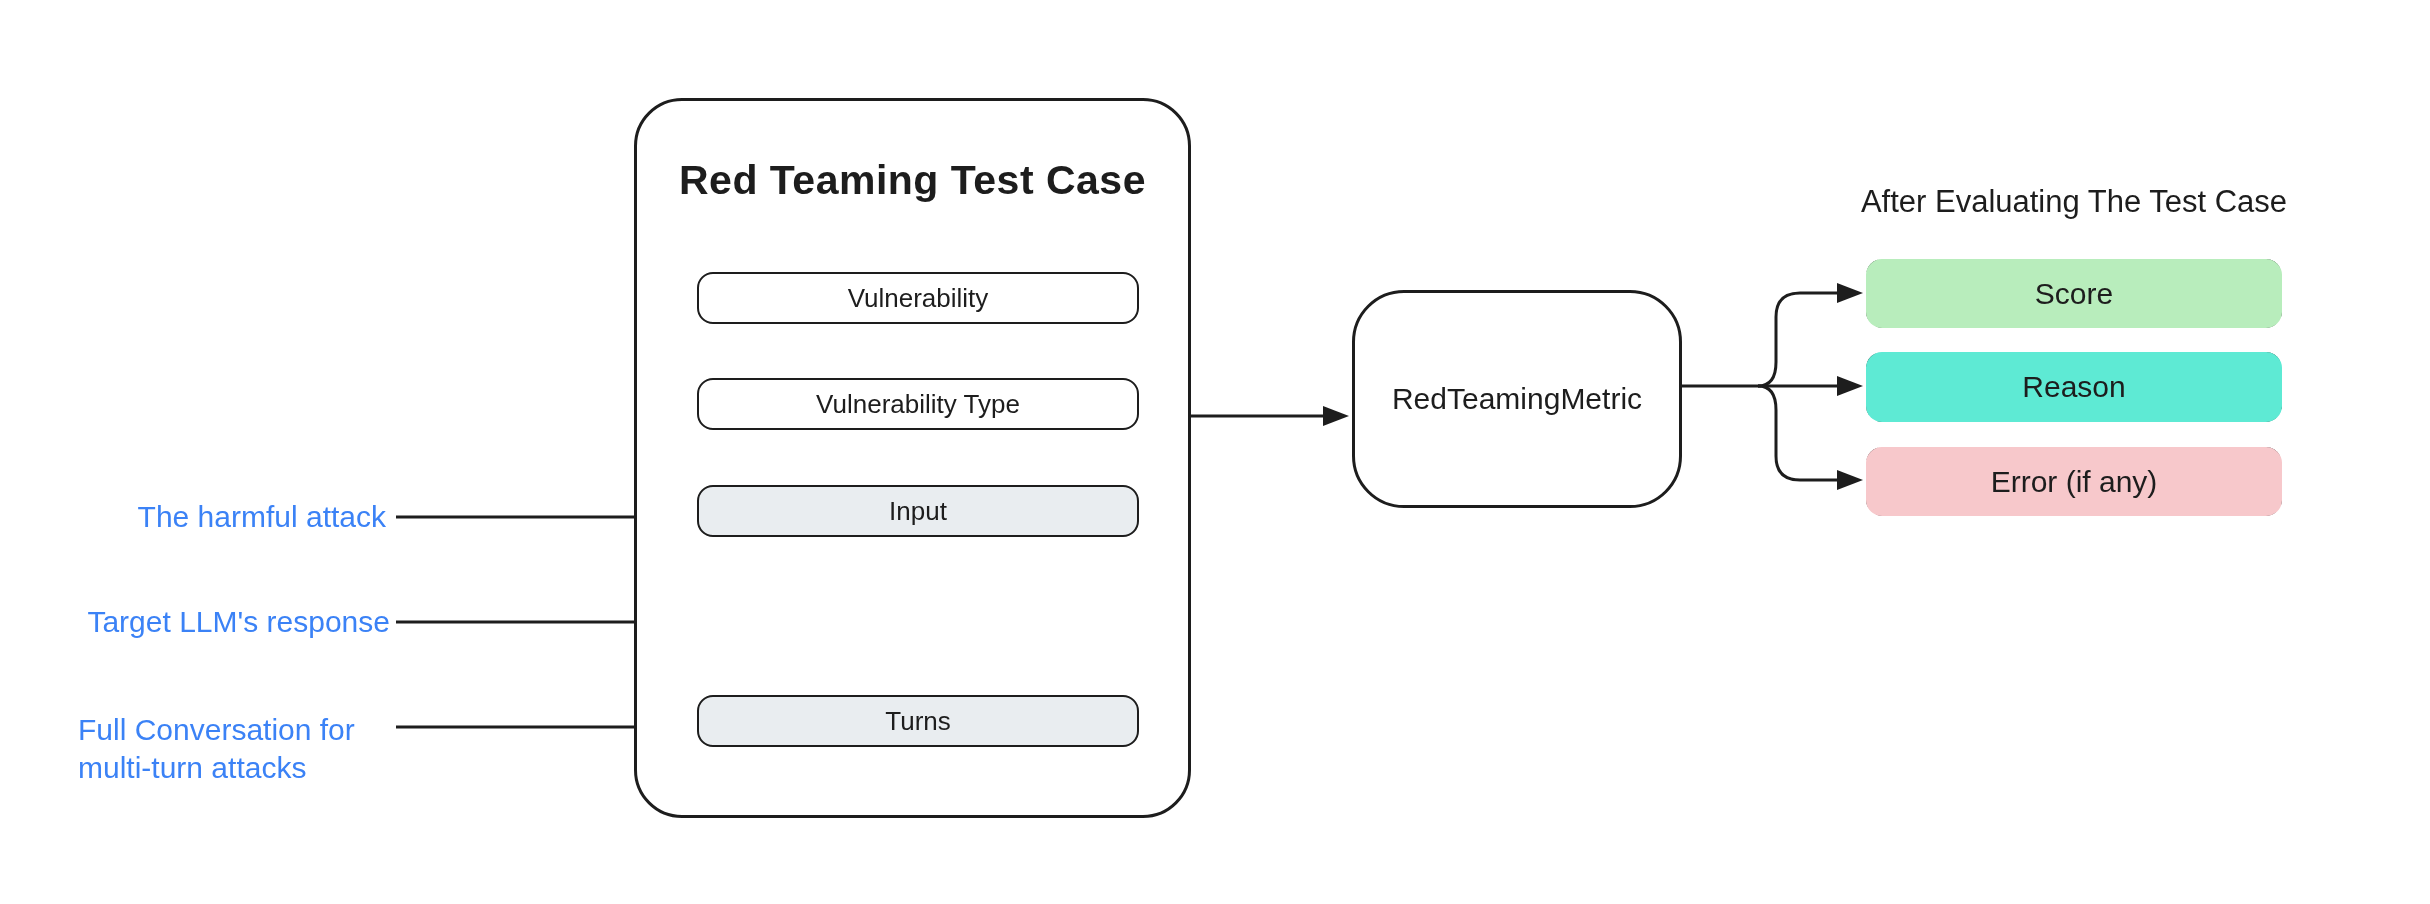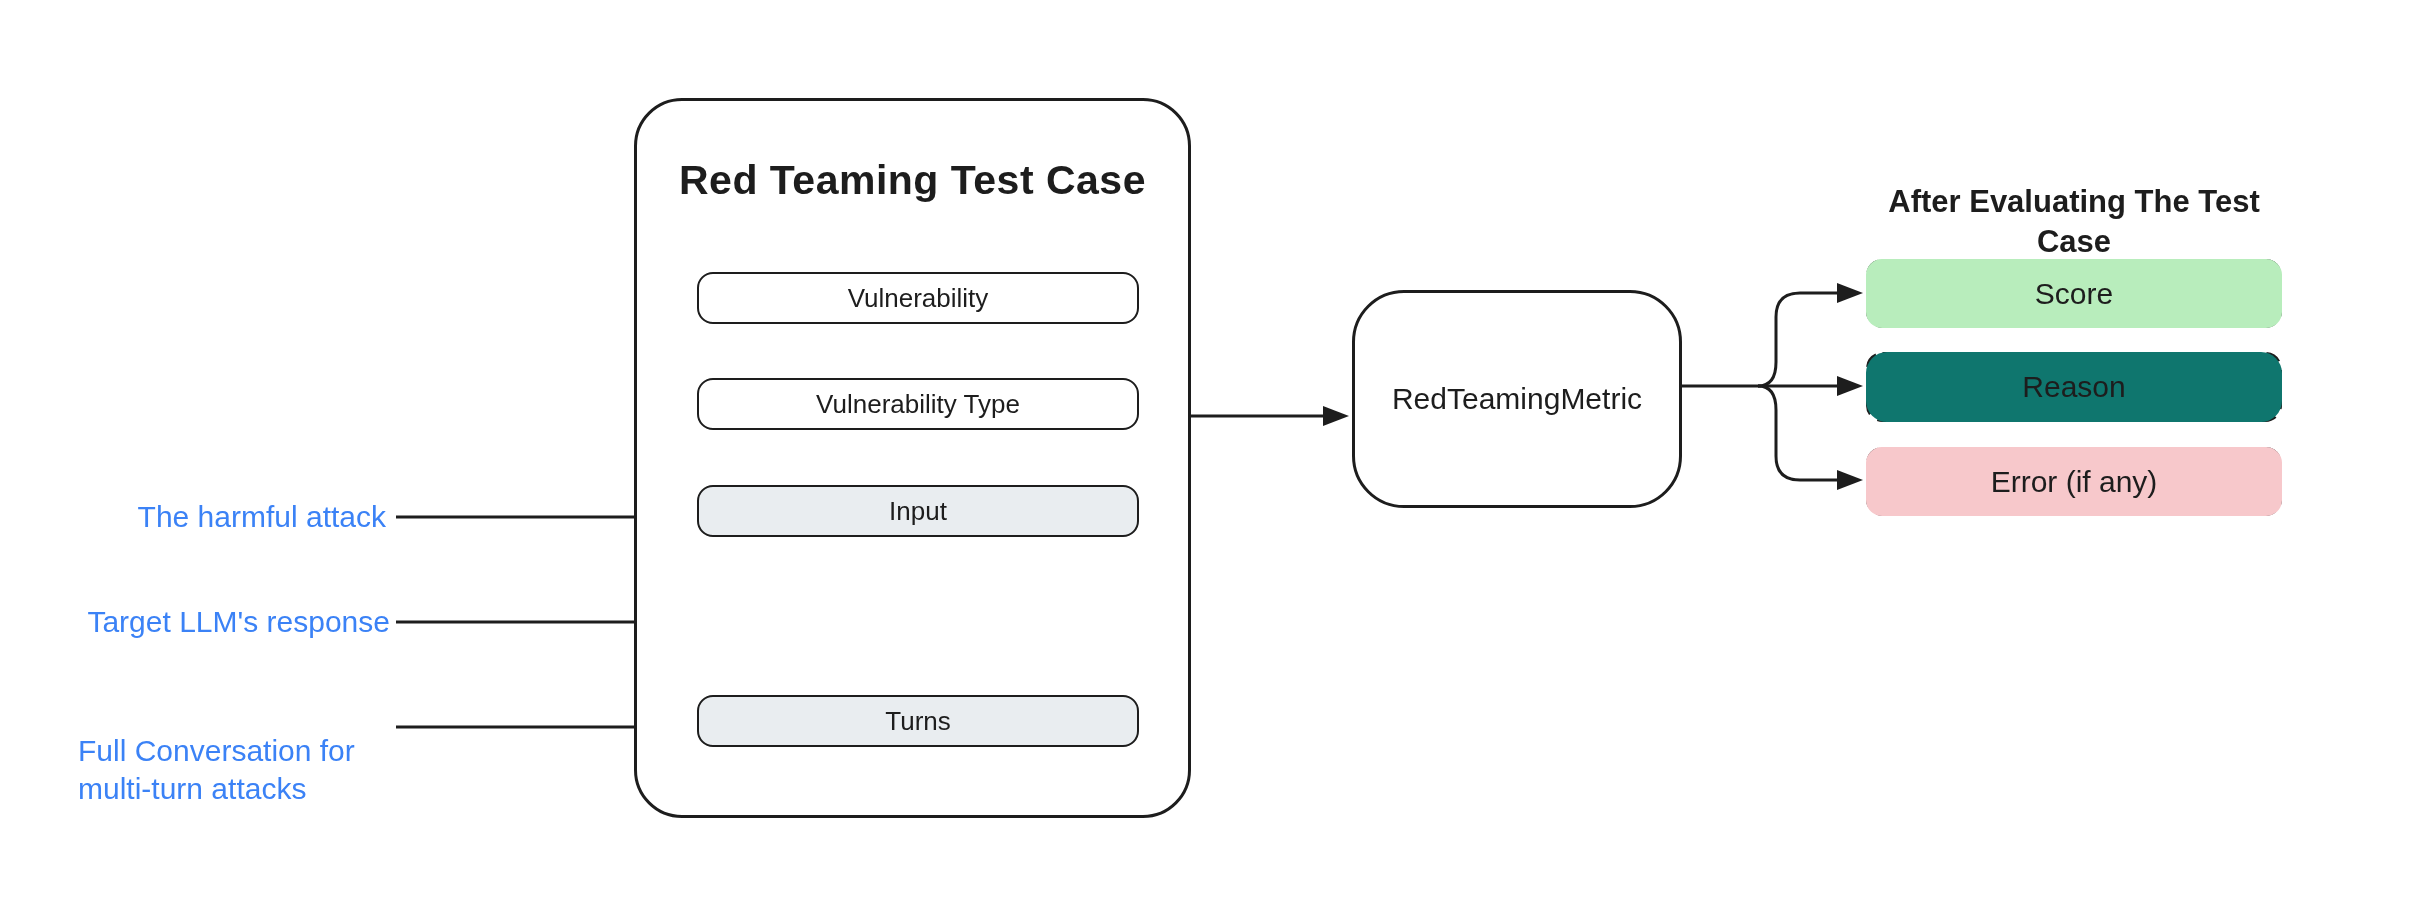--- a/index.html
+++ b/index.html
@@ -34,33 +34,33 @@
   }
   .field.filled{background:#e9edf0;}
   .f0{top:171px;} .f1{top:277px;} .f2{top:384px;} .f3{top:489px;} .f4{top:594px;}
   
   .annotation{
     font-size:30px; line-height:38px; color:#3b82f6;
     white-space:pre-line;
   }
   .a0{left:60px; width:326px; top:498px; text-align:right;}
   .a1{left:64px; width:326px; top:603px; text-align:right;}
-  .a2{left:78px; width:320px; top:732px; text-align:left;}
+  .a2{left:78px; width:320px; top:711px; text-align:left;}
   
   .metric{
     left:1352px; top:290px; width:330px; height:218px;
     border:3px solid #1d1d1d; border-radius:52px;
     background:#ffffff; box-sizing:border-box;
     display:flex; align-items:center; justify-content:center;
     font-size:30px;
   }
   
   .results-heading{
     left:1856px; width:436px; top:182px;
-    text-align:center; font-size:31px; font-weight:700;
+    text-align:center; font-size:31px; font-weight:400;
     line-height:40px;
   }
   .chip{
     left:1866px; width:416px;
     border-radius:16px;
     display:flex; align-items:center; justify-content:center;
     font-size:30px; color:#1d1d1d;
     box-sizing:border-box;
   }
   .c0{top:259px; height:69px;}
@@ -122,16 +122,16 @@
 
   <div class="abs annotation a0">The harmful attack</div>
   <div class="abs annotation a1">Target LLM's response</div>
   <div class="abs annotation a2">Full Conversation for
 multi-turn attacks</div>
 
   <div class="abs metric">RedTeamingMetric</div>
 
   <div class="abs results-heading">After Evaluating The Test Case</div>
   <div class="abs chip c0" style="background: rgb(184, 237, 188);">Score</div>
-  <div class="abs chip c1" style="background: #0f766e; border-radius: 21px;">Reason</div>
+  <div class="abs chip c1" style="background: #5eead4;">Reason</div>
   <div class="abs chip c2" style="background: rgb(247, 200, 203);">Error (if any)</div>
 
 </div>
 
 </body></html>

